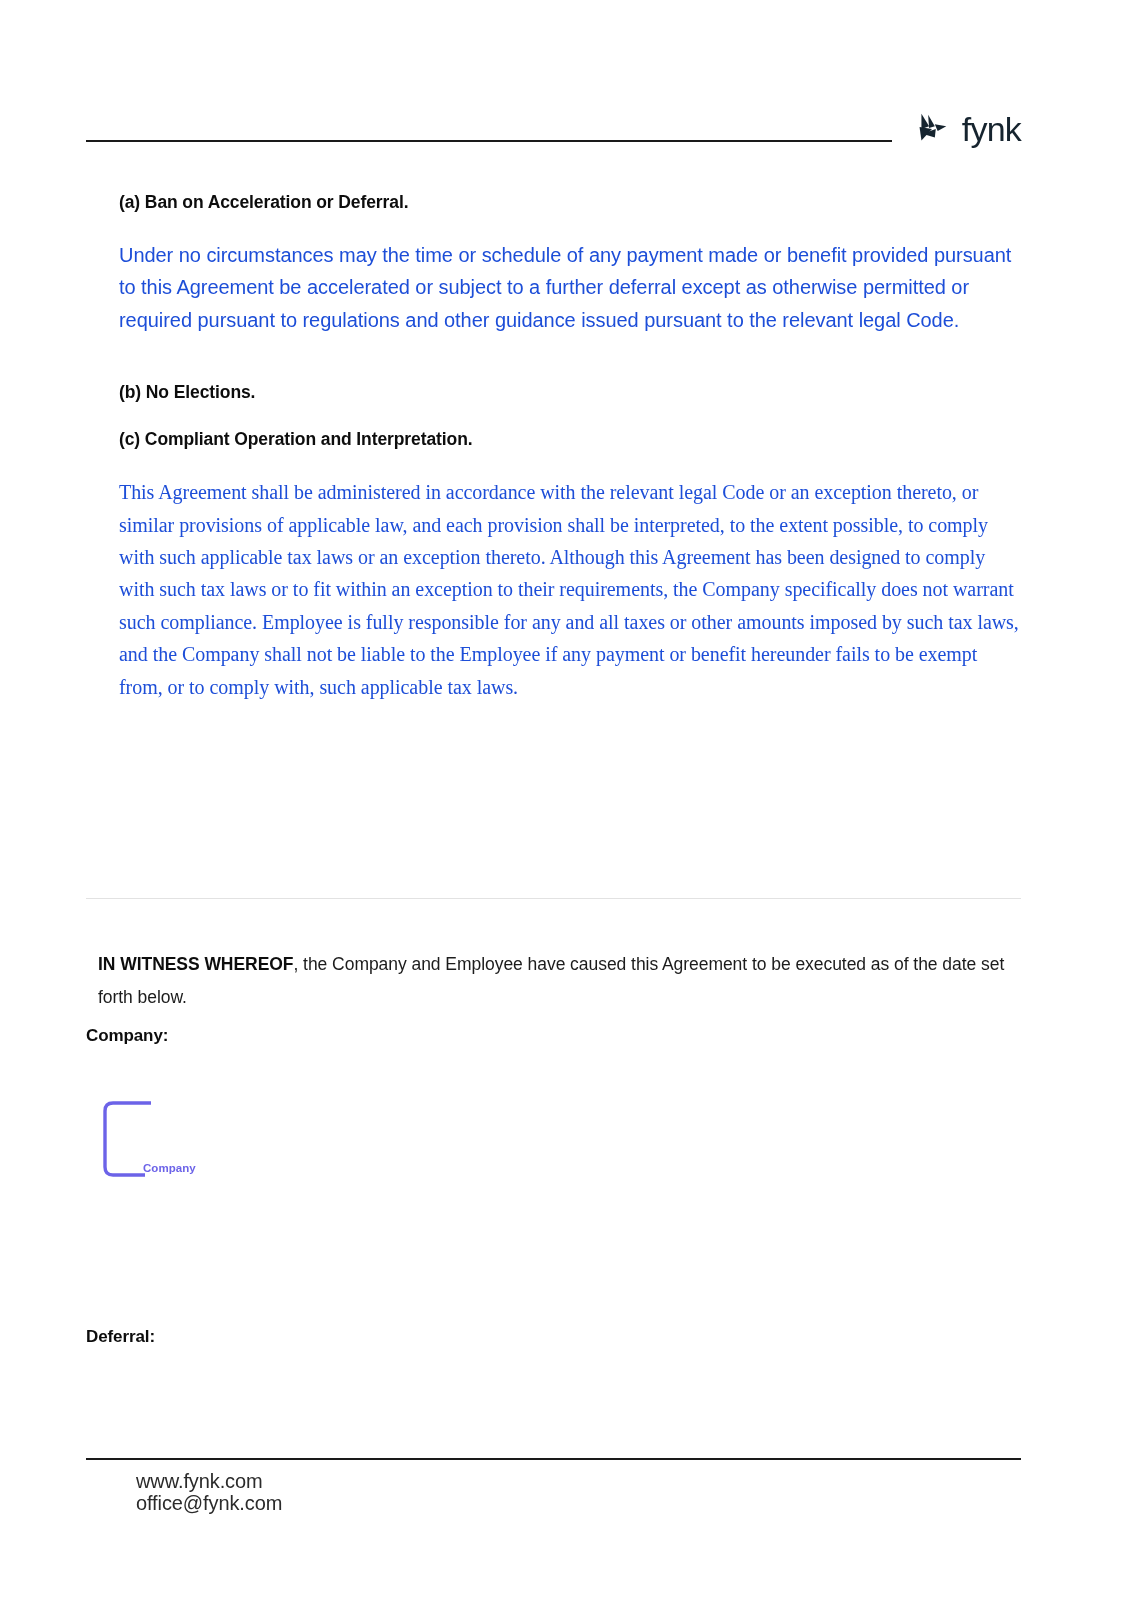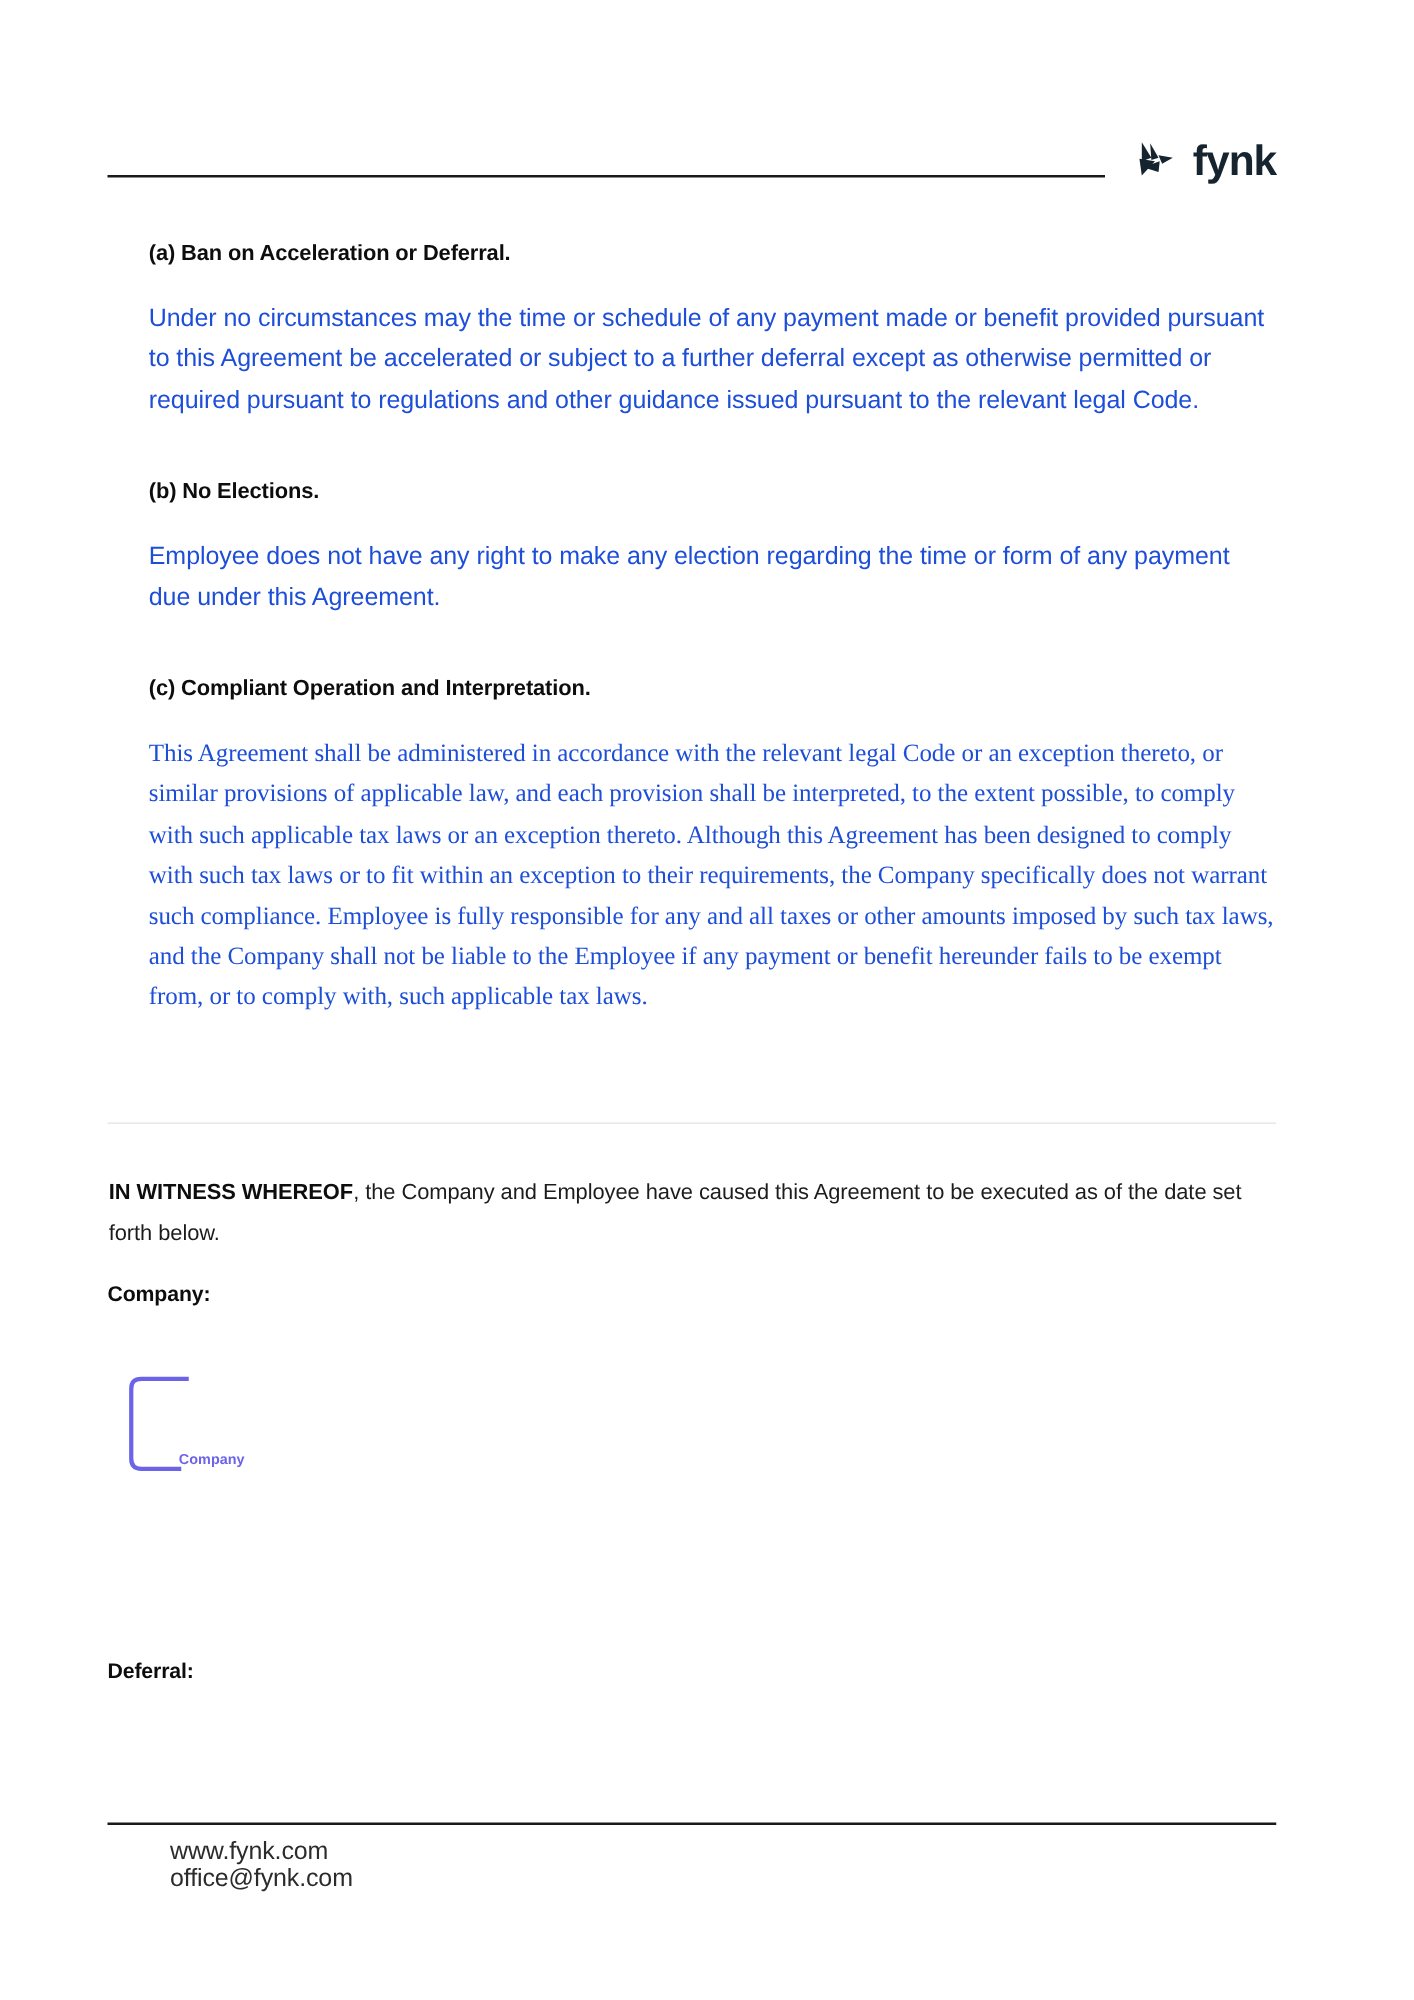--- a/index.html
+++ b/index.html
@@ -46,21 +46,21 @@
     flex: 0 0 auto;
     padding-top: 2px;
   }
   .brand-mark {
     width: 42px;
     height: 42px;
     display: block;
   }
   .brand-name {
     font-size: 34px;
-    font-weight: 700;
+    font-weight: 400;
     letter-spacing: -0.8px;
     color: #16242f;
     line-height: 1;
   }
 
   
   .content {
     position: absolute;
     left: 119px;
     top: 192px;
@@ -103,21 +103,21 @@
   .witness {
     position: absolute;
     left: 86px;
     top: 936px;
     width: 935px;
   }
   .witness-text {
     font-size: 17.5px;
     line-height: 33px;
     color: #1c1c1c;
-    margin: 1px;
+    margin: 12px;
     letter-spacing: -0.05px;
   }
   .witness-text b {
     font-weight: 700;
     color: #0d0d0d;
   }
   .party-label {
     position: absolute;
     left: 86px;
     font-size: 17px;
@@ -199,21 +199,20 @@
 
   <div class="content">
 
     <div class="clause-block">
       <p class="clause-heading">(a) Ban on Acceleration or Deferral.</p>
       <p class="clause-body">Under no circumstances may the time or schedule of any payment made or benefit provided pursuant to this Agreement be accelerated or subject to a further deferral except as otherwise permitted or required pursuant to regulations and other guidance issued pursuant to the relevant legal Code.</p>
     </div>
 
     <div class="clause-block">
       <p class="clause-heading">(b) No Elections.</p>
-      <p class="clause-body">Employee does not have any right to make any election regarding the time or form of any payment due under this Agreement.</p>
     </div>
 
     <div class="clause-block">
       <p class="clause-heading">(c) Compliant Operation and Interpretation.</p>
       <p class="clause-body last">This Agreement shall be administered in accordance with the relevant legal Code or an exception thereto, or similar provisions of applicable law, and each provision shall be interpreted, to the extent possible, to comply with such applicable tax laws or an exception thereto. Although this Agreement has been designed to comply with such tax laws or to fit within an exception to their requirements, the Company specifically does not warrant such compliance. Employee is fully responsible for any and all taxes or other amounts imposed by such tax laws, and the Company shall not be liable to the Employee if any payment or benefit hereunder fails to be exempt from, or to comply with, such applicable tax laws.</p>
     </div>
 
   </div>
 
   <div class="section-divider"></div>

